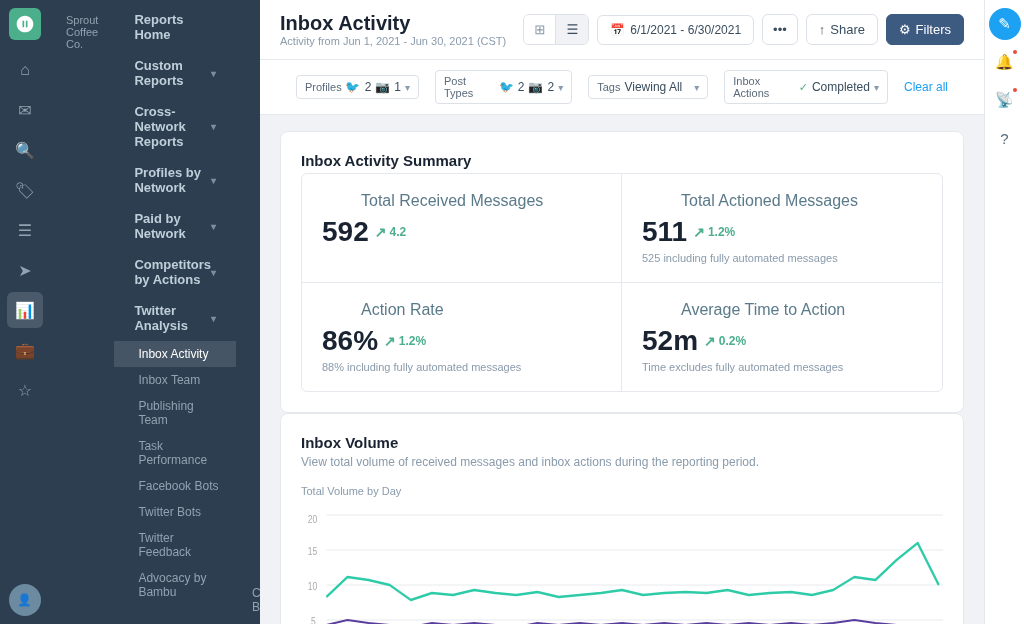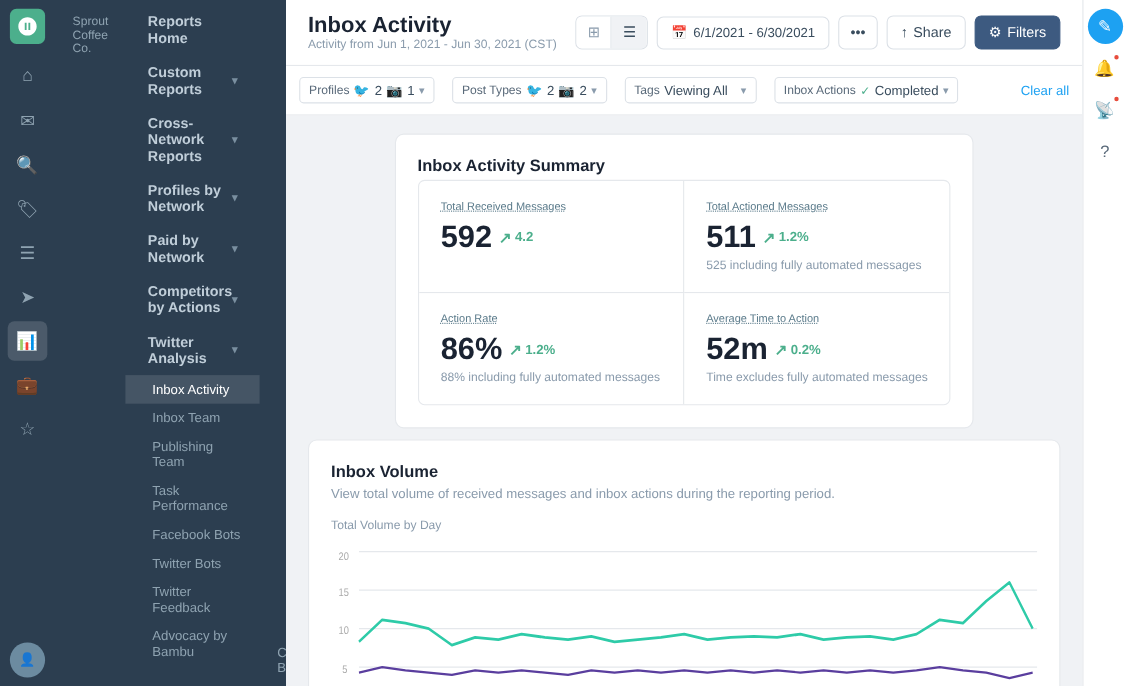--- a/index.html
+++ b/index.html
@@ -81,54 +81,54 @@
     .btn-icon-only { padding: 7px 10px; }
     .date-btn { font-size: 12px; }
     .view-toggle { display: flex; border: 1px solid #dce1e7; border-radius: 6px; overflow: hidden; }
     .view-btn { padding: 7px 10px; background: white; border: none; cursor: pointer; color: #8a9bac; border-right: 1px solid #dce1e7; }
     .view-btn:last-child { border-right: none; }
     .view-btn.active { background: #f0f2f5; color: #3a4d5e; }
 
     
     .filters-row {
       background: white;
-      padding: 10px 12px;
+      padding: 10px 36px;
       display: flex;
       align-items: center;
       gap: 16px;
       border-bottom: 1px solid #e5e8ec;
       flex-shrink: 0;
     }
     .filter-item { display: flex; align-items: center; gap: 6px; }
     .filter-label { font-size: 11px; color: #5a6a7a; font-weight: 500; }
     .filter-values { display: flex; align-items: center; gap: 4px; font-size: 12px; color: #3a4d5e; }
     .filter-dropdown { display: flex; align-items: center; gap: 4px; padding: 4px 8px; border: 1px solid #dce1e7; border-radius: 4px; cursor: pointer; min-width: 120px; background: white; }
     .filter-chevron { color: #8a9bac; font-size: 10px; margin-left: auto; }
     .twitter-icon { color: #1da1f2; font-size: 12px; }
     .instagram-icon { color: #e1306c; font-size: 12px; }
     .clear-all { color: #1da1f2; font-size: 12px; cursor: pointer; margin-left: auto; white-space: nowrap; }
     .check-icon { color: #4caf8c; font-size: 11px; }
 
     
-    .content { flex: 1; overflow-y: auto; padding: 16px 20px; display: flex; flex-direction: column; gap: 10px; align-items: center; }
+    .content { flex: 1; overflow-y: auto; padding: 16px 20px; display: flex; flex-direction: column; gap: 0; }
     .content::-webkit-scrollbar { width: 6px; }
     .content::-webkit-scrollbar-thumb { background: #d0d7df; border-radius: 3px; }
 
     
     .card { background: white; border-radius: 8px; border: 1px solid #e5e8ec; padding: 20px; }
     .card-title { font-size: 15px; font-weight: 700; color: #1a2332; margin-bottom: 4px; }
     .card-subtitle { font-size: 12px; color: #8a9bac; margin-bottom: 16px; }
 
     
     .metrics-grid { display: grid; grid-template-columns: 1fr 1fr; gap: 0; border: 1px solid #e5e8ec; border-radius: 6px; overflow: hidden; }
     .metric-cell { padding: 18px 20px; }
     .metric-cell:nth-child(1) { border-right: 1px solid #e5e8ec; border-bottom: 1px solid #e5e8ec; }
     .metric-cell:nth-child(2) { border-bottom: 1px solid #e5e8ec; }
     .metric-cell:nth-child(3) { border-right: 1px solid #e5e8ec; }
-    .metric-label { font-size: 10px; color: #5a7a8a; text-decoration: underline; text-decoration-style: dotted; margin-bottom: 6px; }
+    .metric-label { font-size: 16px; color: #5a7a8a; text-decoration-style: dotted; margin-bottom: 6px; margin-left: 39px; }
     .metric-value { font-size: 28px; font-weight: 700; color: #1a2332; display: flex; align-items: center; gap: 6px; margin-bottom: 4px; }
     .metric-trend { display: flex; align-items: center; gap: 3px; font-size: 12px; }
     .trend-up { color: #4caf8c; }
     .trend-arrow { font-size: 14px; }
     .metric-sub { font-size: 11px; color: #8a9bac; }
 
     
     .chart-label { font-size: 11px; color: #8a9bac; margin-bottom: 8px; }
     .chart-area { position: relative; height: 160px; }
     svg.chart { width: 100%; height: 100%; }

